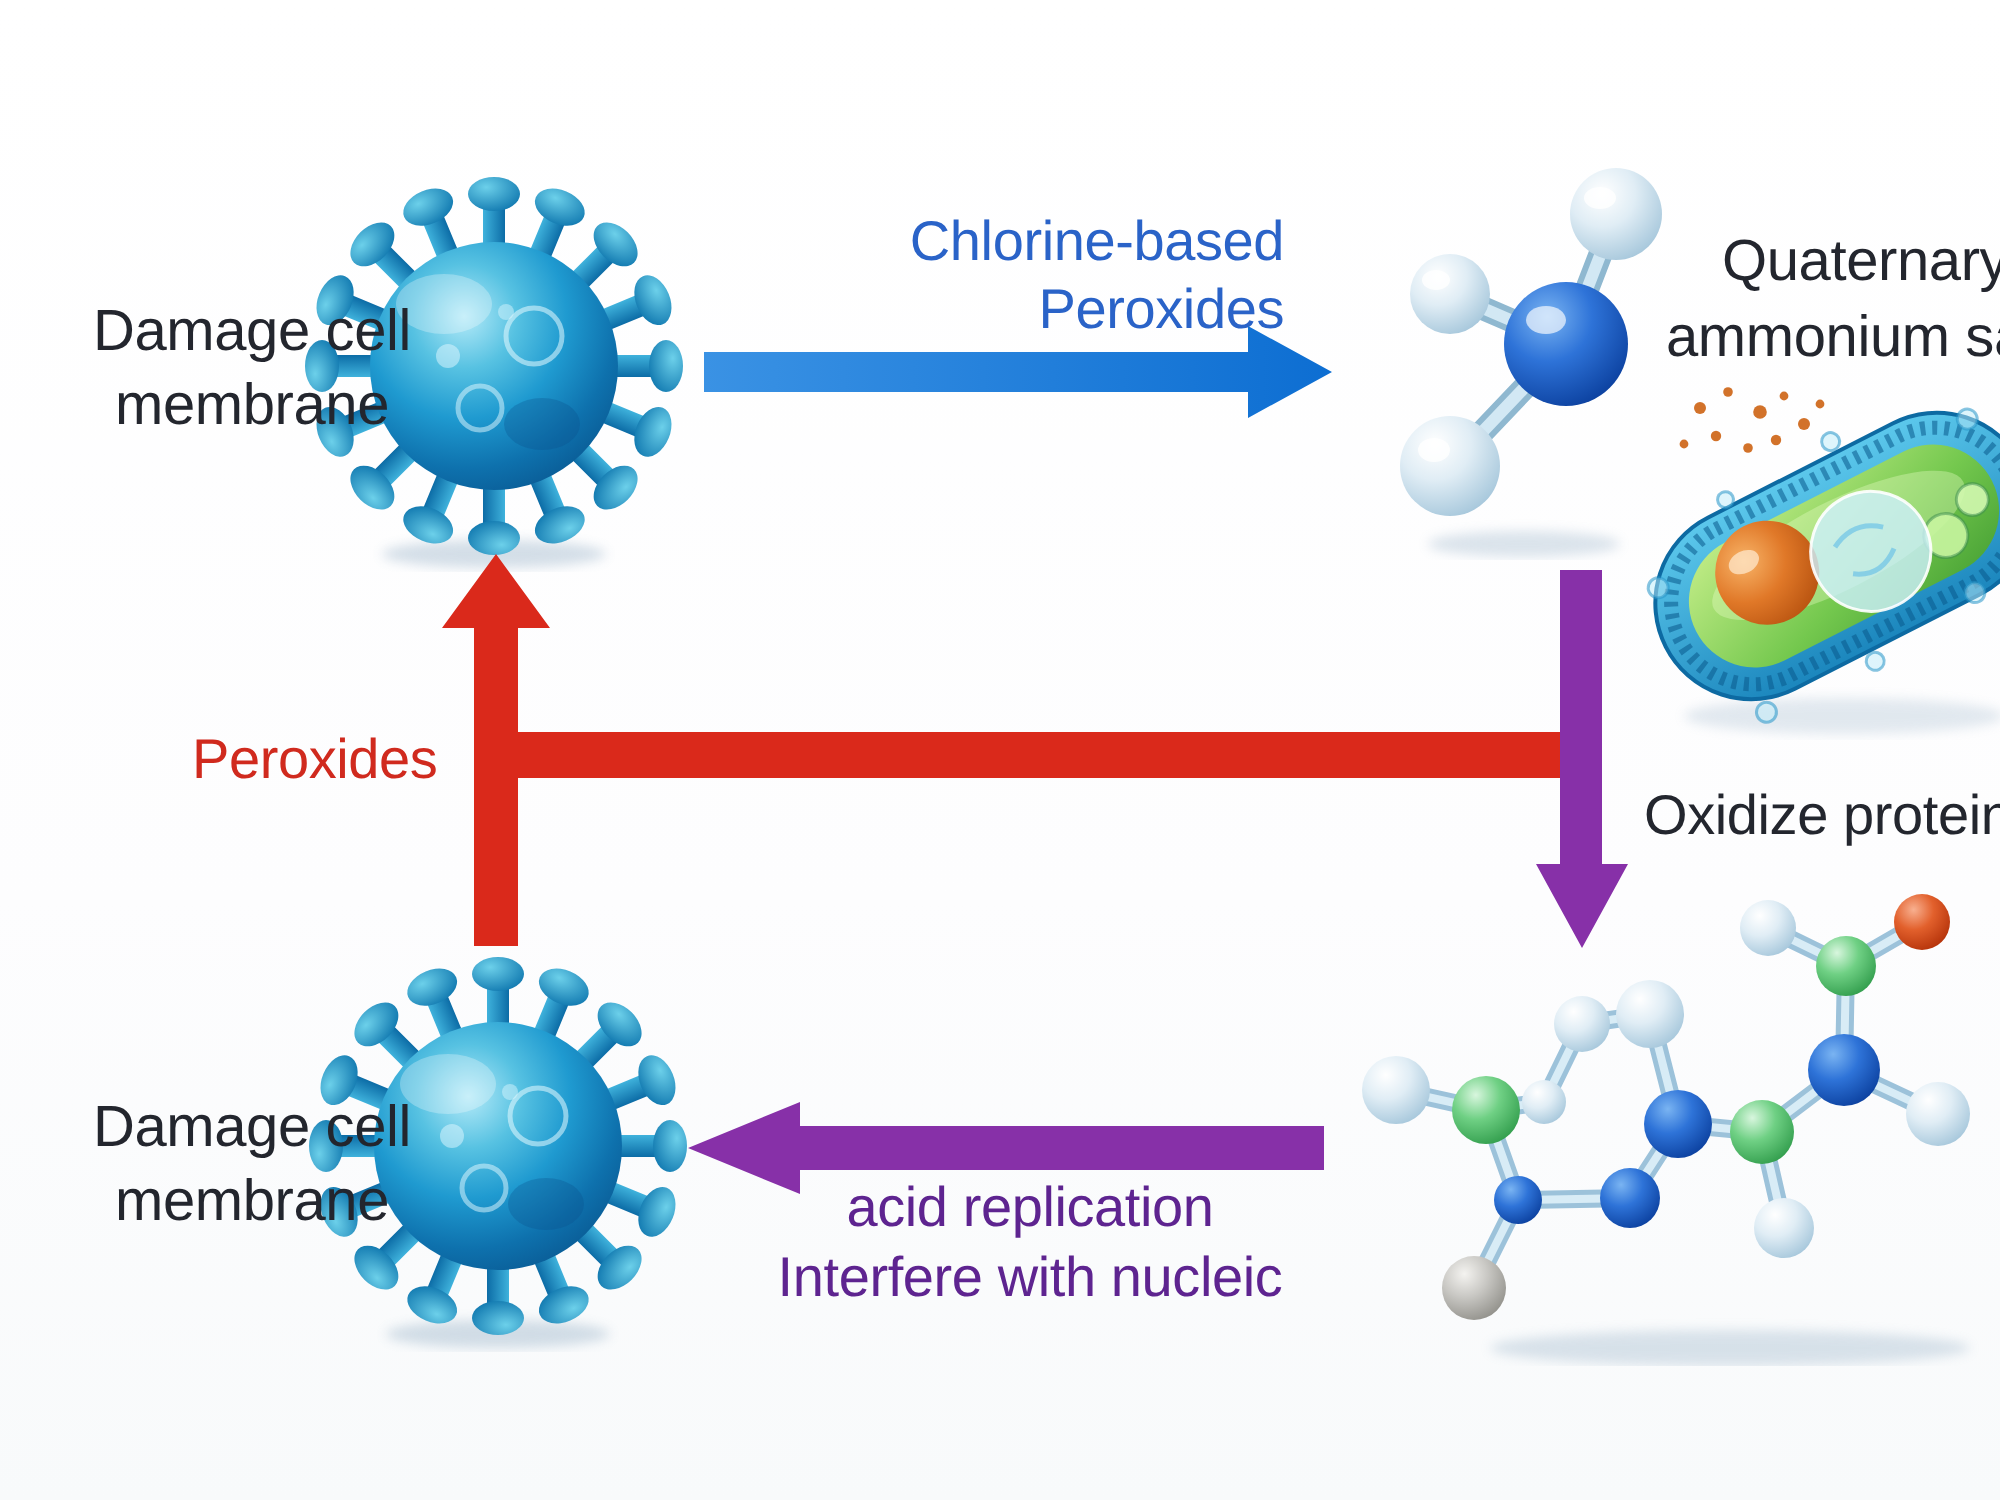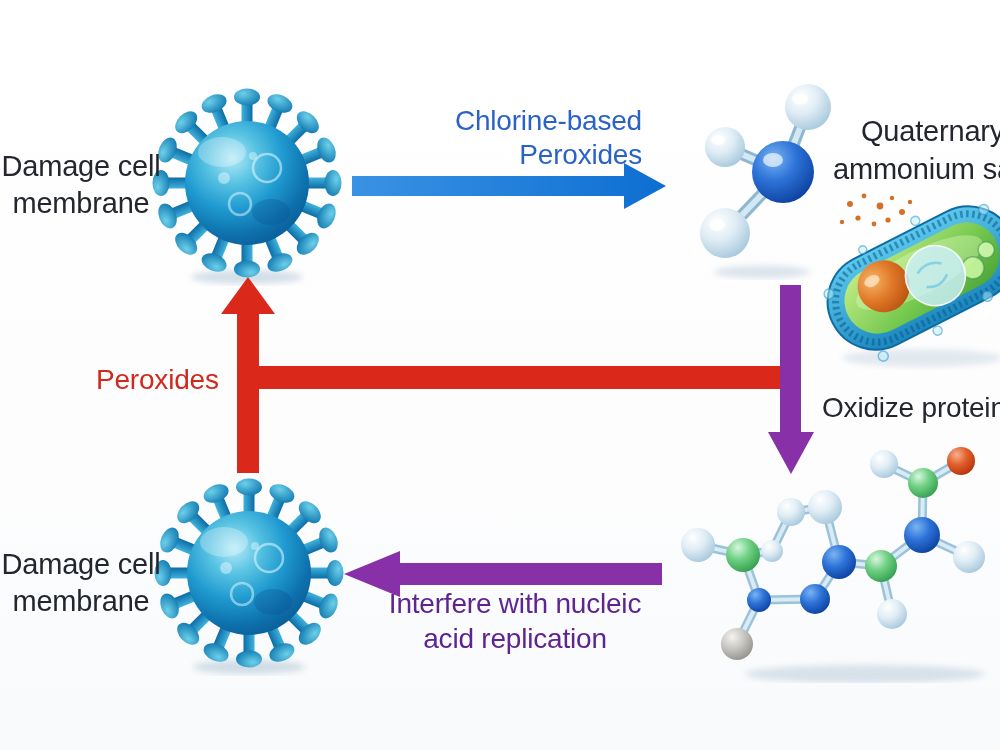--- a/index.html
+++ b/index.html
@@ -4,21 +4,21 @@
 <style>
   html,body{margin:0;padding:0;background:#e9ebee;}
   #canvas{
     position:relative;width:1000px;height:750px;overflow:hidden;
     background:linear-gradient(180deg,#ffffff 0%,#fdfdfe 60%,#f8fafb 100%);
     font-family:"Liberation Sans","DejaVu Sans",sans-serif;
   }
   .abs{position:absolute;}
   .lbl{font-weight:500;letter-spacing:-0.2px;}
   .lbl-dark{color:var(--dark-text,#23262e);}
-  .damage-lbl{width:162px;text-align:center;font-size:29px;line-height:37px;}
+  .damage-lbl{width:162px;text-align:center;font-size:29px;line-height:37px;padding-left:45px;}
   #chlorine-label{left:380px;top:104px;width:262px;text-align:right;
     font-size:28px;line-height:34px;color:var(--chlorine-text,#2a63c8);}
   #quaternary-label{left:833px;top:112px;font-size:29px;line-height:38px;white-space:nowrap;}
   #quaternary-label .indent{padding-left:28px;}
   #peroxides-label{left:96px;top:364px;font-size:28px;color:var(--peroxides-text,#d02a1e);}
   #oxidize-label{left:822px;top:392px;font-size:28px;white-space:nowrap;}
   #interfere-label{left:374px;top:586px;width:282px;text-align:center;
     font-size:28px;line-height:35px;color:var(--purple-text,#5e2490);}
   #label-damage-top{left:0px;top:148px;}
   #label-damage-bottom{left:0px;top:546px;}
@@ -235,22 +235,22 @@
     <circle cx="224" cy="26" r="14" fill="url(#gLight)"></circle>
     <circle cx="301" cy="23" r="14" fill="url(#gRed)"></circle>
     <circle cx="309" cy="119" r="16" fill="url(#gLight)"></circle>
   </svg>
 
   <svg class="abs" style="left:342px;top:548px" width="322" height="52" viewBox="0 0 322 52">
     <polygon points="2,26 58,3 58,15 320,15 320,37 58,37 58,49" style="fill:var(--purple-arrow,#8730a8)"></polygon>
   </svg>
 
   <div class="abs lbl" id="interfere-label">
+    <div>acid replication</div>
     <div>Interfere with nucleic</div>
-    <div>acid replication</div>
   </div>
 
   <svg class="abs" style="left:152px;top:476px" width="195" height="200" viewBox="0 0 195 200">
     <use href="#virus-figure"></use>
   </svg>
 
   <div class="abs lbl lbl-dark damage-lbl" id="label-damage-bottom">
     <div>Damage cell</div>
     <div>membrane</div>
   </div>

